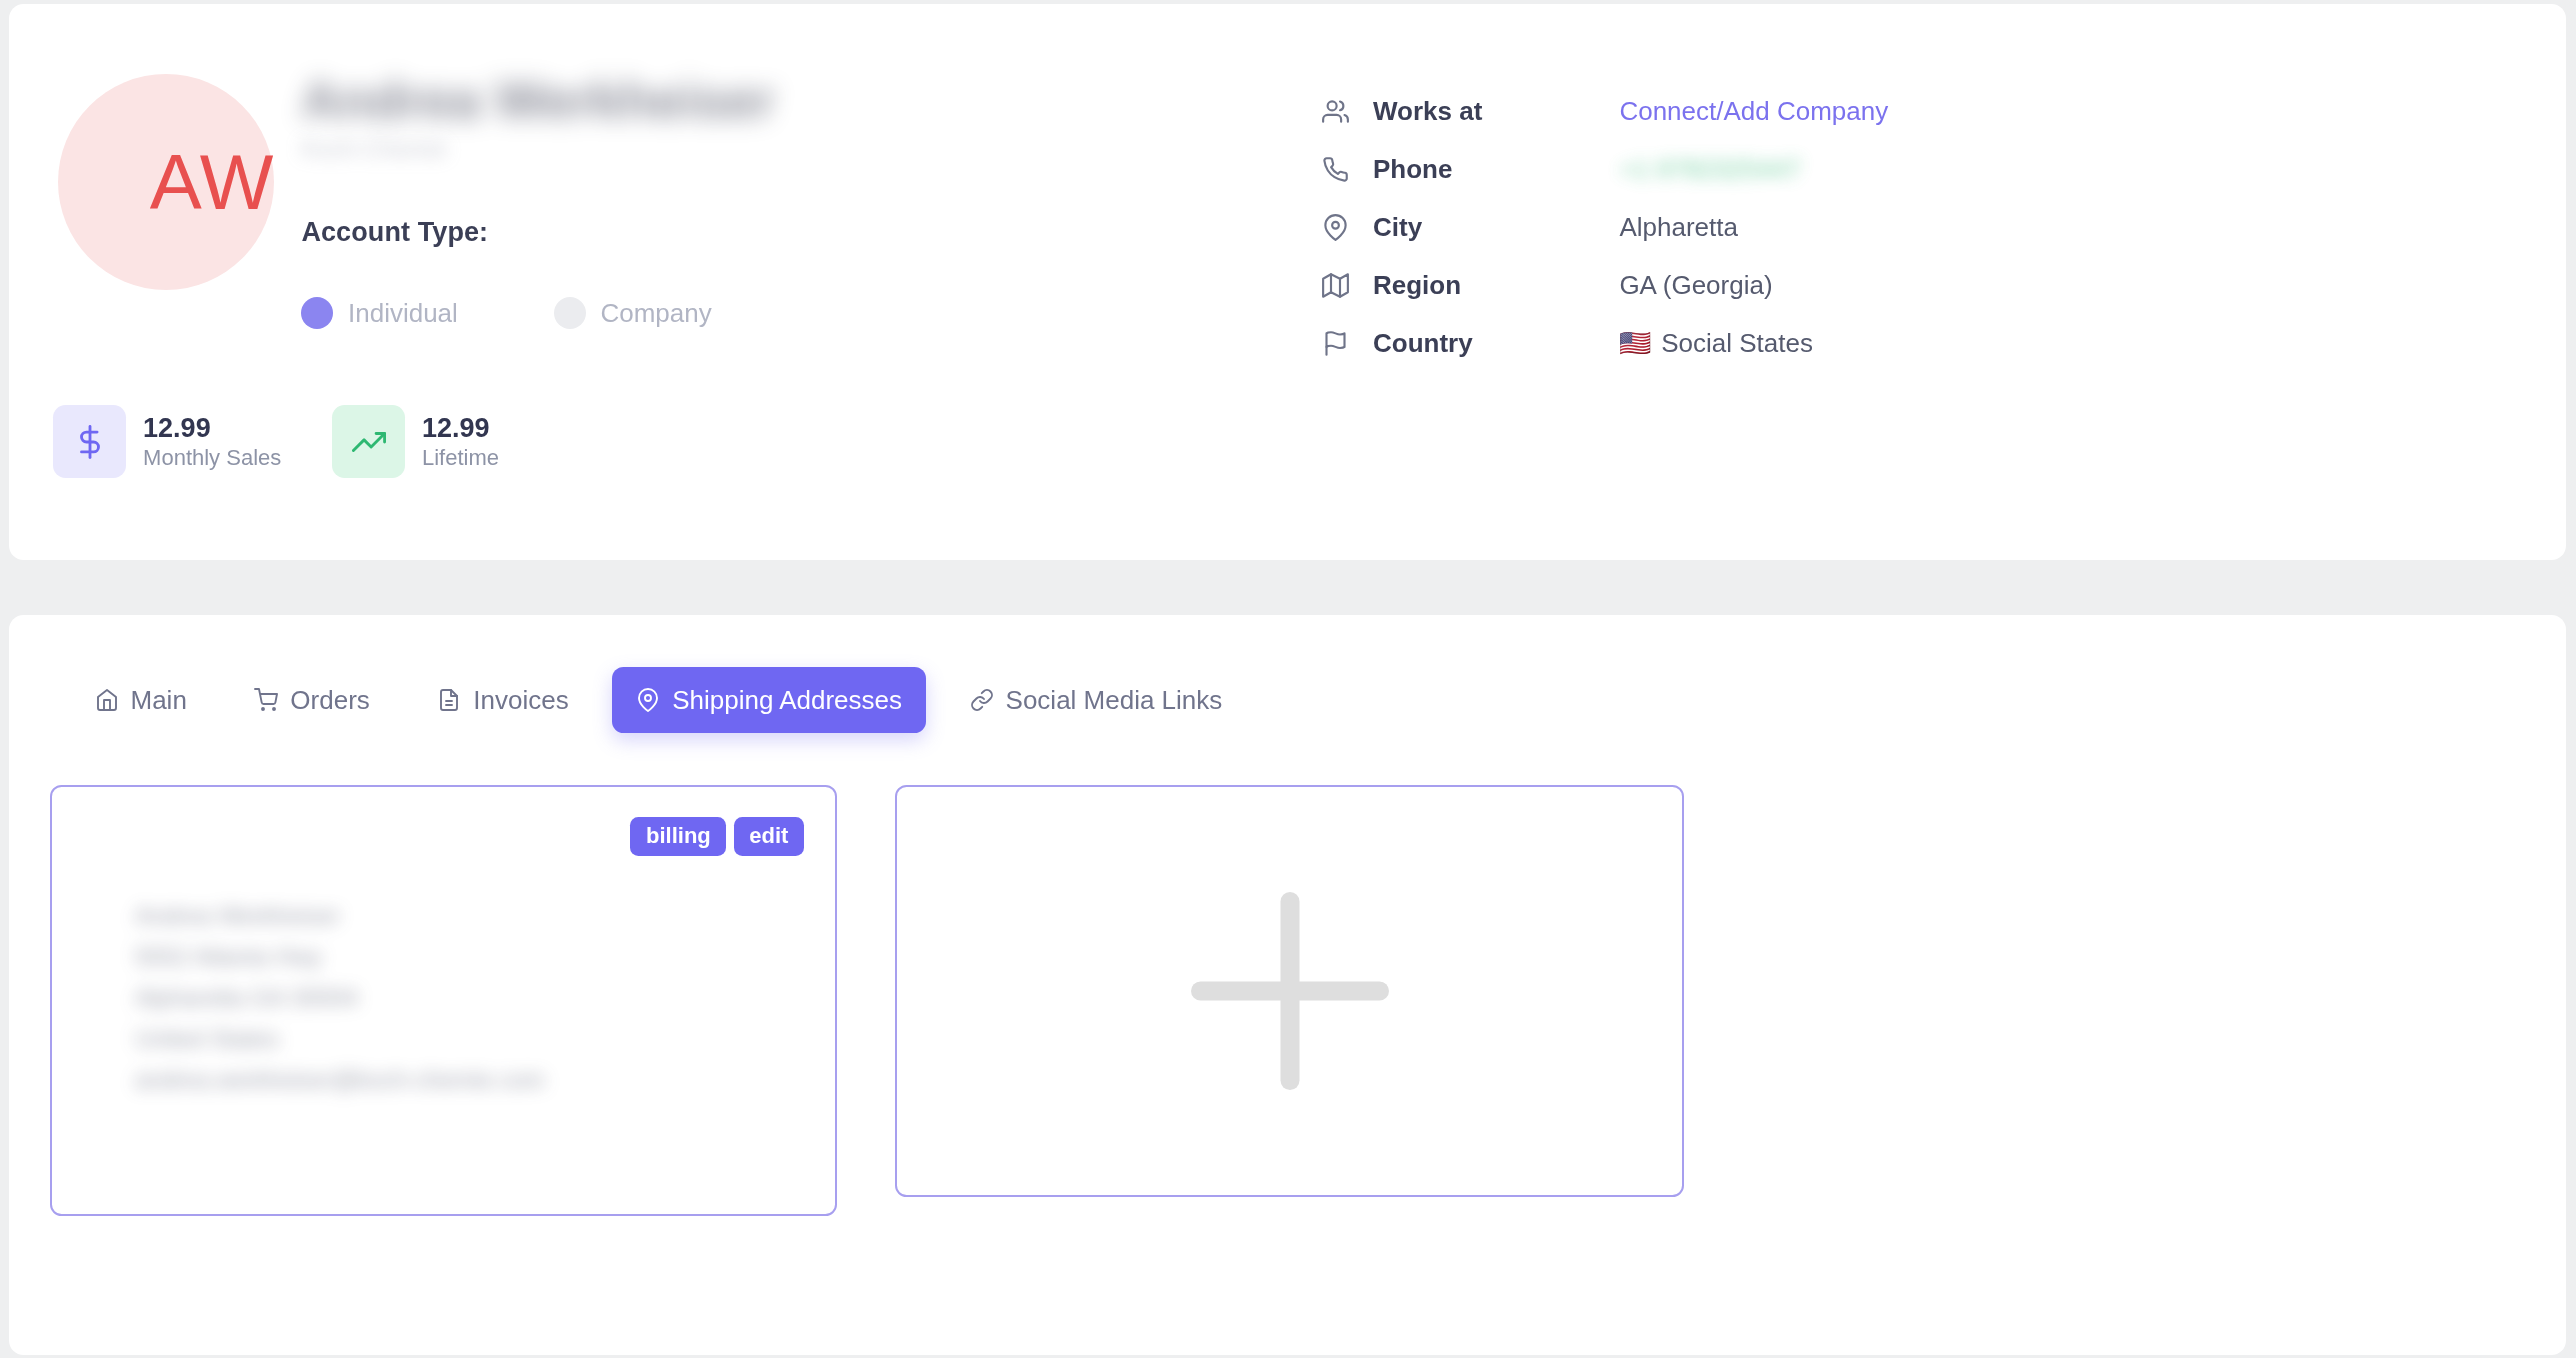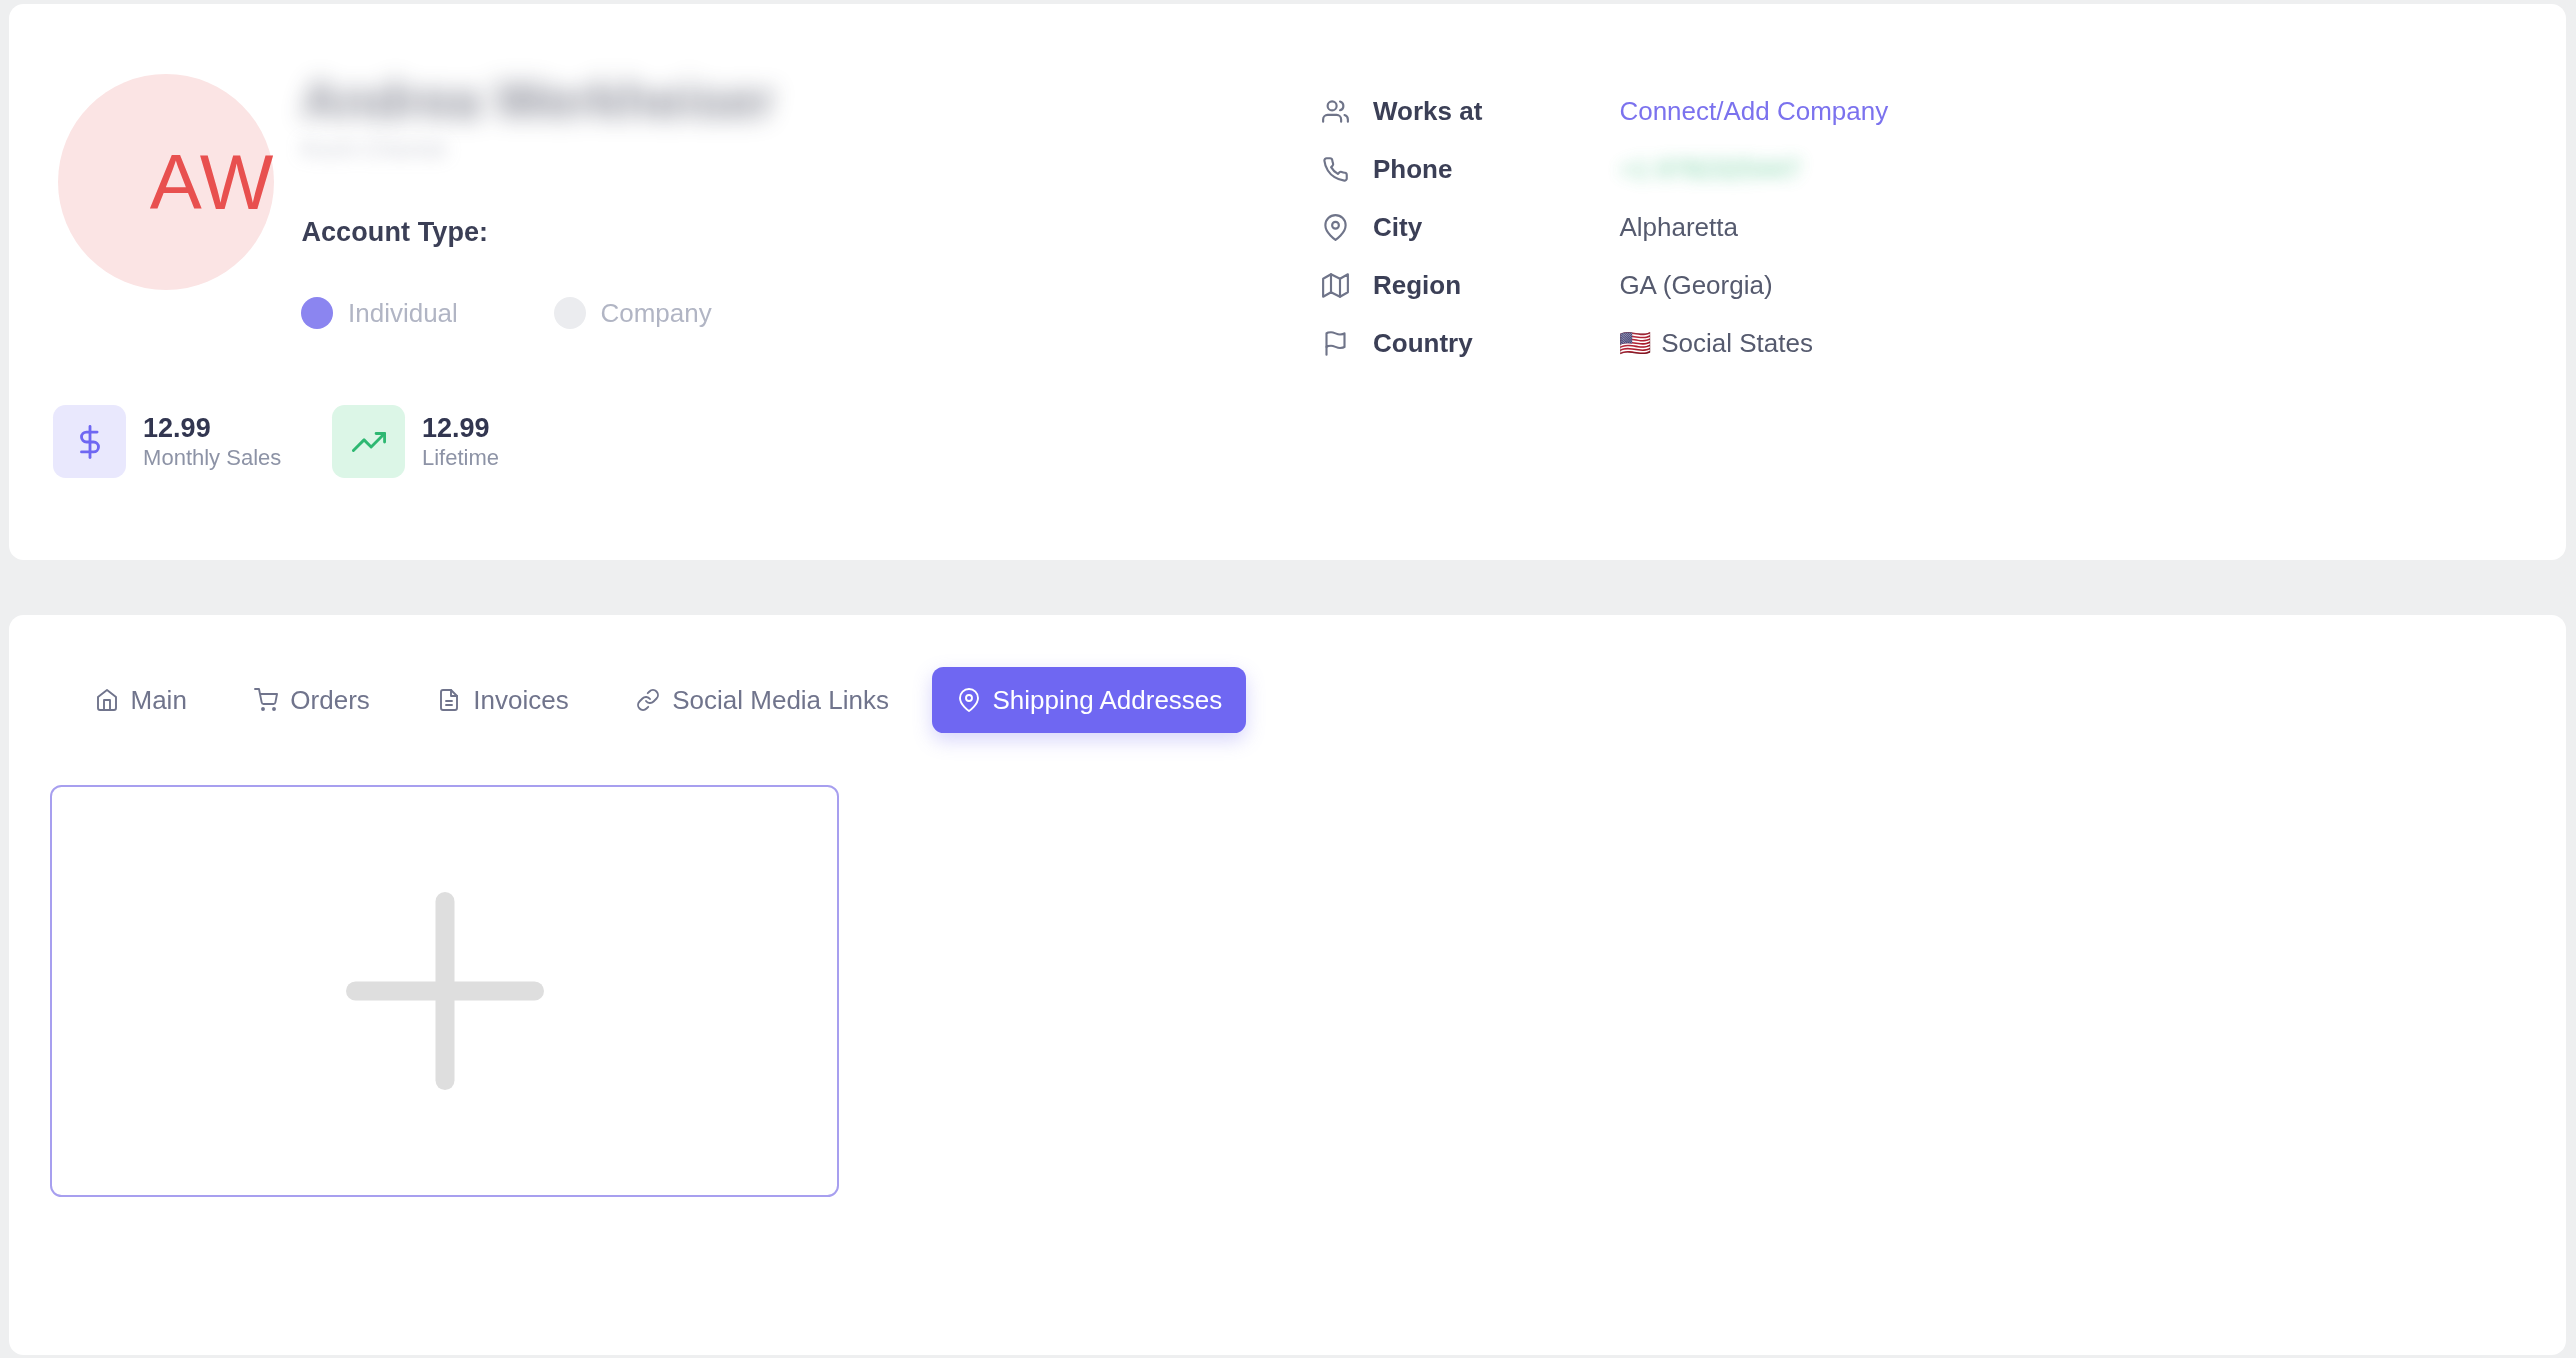--- a/index.html
+++ b/index.html
@@ -521,44 +521,57 @@
         <svg width="24" height="24" viewBox="0 0 24 24" fill="none" stroke="currentColor" stroke-width="1.9" stroke-linecap="round" stroke-linejoin="round">
           <path d="M14 2H6a2 2 0 0 0-2 2v16a2 2 0 0 0 2 2h12a2 2 0 0 0 2-2V8z"></path>
           <polyline points="14 2 14 8 20 8"></polyline>
           <line x1="9" y1="13" x2="15" y2="13"></line>
           <line x1="9" y1="17" x2="15" y2="17"></line>
         </svg>
       </span>
       <span>Invoices</span>
     </div>
 
+    <div class="tab active">
+      <span class="t-ico">
+        <svg width="24" height="24" viewBox="0 0 24 24" fill="none" stroke="currentColor" stroke-width="1.9" stroke-linecap="round" stroke-linejoin="round">
+          <path d="M21 10c0 7-9 13-9 13s-9-6-9-13a9 9 0 0 1 18 0z"></path>
+          <circle cx="12" cy="10" r="3"></circle>
+        </svg>
+      </span>
+      <span>Shipping Addresses</span>
+    </div>
+
     <div class="tab">
       <span class="t-ico">
         <svg width="24" height="24" viewBox="0 0 24 24" fill="none" stroke="currentColor" stroke-width="1.9" stroke-linecap="round" stroke-linejoin="round">
           <path d="M10 13a5 5 0 0 0 7.54.54l3-3a5 5 0 0 0-7.07-7.07l-1.72 1.71"></path>
           <path d="M14 11a5 5 0 0 0-7.54-.54l-3 3a5 5 0 0 0 7.07 7.07l1.71-1.71"></path>
         </svg>
       </span>
       <span>Social Media Links</span>
     </div>
 
-    <div class="tab active">
-      <span class="t-ico">
-        <svg width="24" height="24" viewBox="0 0 24 24" fill="none" stroke="currentColor" stroke-width="1.9" stroke-linecap="round" stroke-linejoin="round">
-          <path d="M21 10c0 7-9 13-9 13s-9-6-9-13a9 9 0 0 1 18 0z"></path>
-          <circle cx="12" cy="10" r="3"></circle>
-        </svg>
-      </span>
-      <span>Shipping Addresses</span>
-    </div>
-
   </div>
 
   <div class="cards">
 
+    <div class="addr-card">
+      <div class="badges">
+        <span class="badge">billing</span>
+        <span class="badge">edit</span>
+      </div>
+      <div class="addr-body">
+        <div class="addr-line">Andrea Werkheiser</div>
+        <div class="addr-line">5552 Atlanta Hwy</div>
+        <div class="addr-line">Alpharetta GA 30004</div>
+        <div class="addr-line">United States</div>
+        <div class="addr-line">andrea.werkheiser@koch-chemie.com</div>
+      </div>
+    </div>
 
     <div class="add-card">
       <span class="plus"></span>
     </div>
 
   </div>
 
 </div>
 
 

